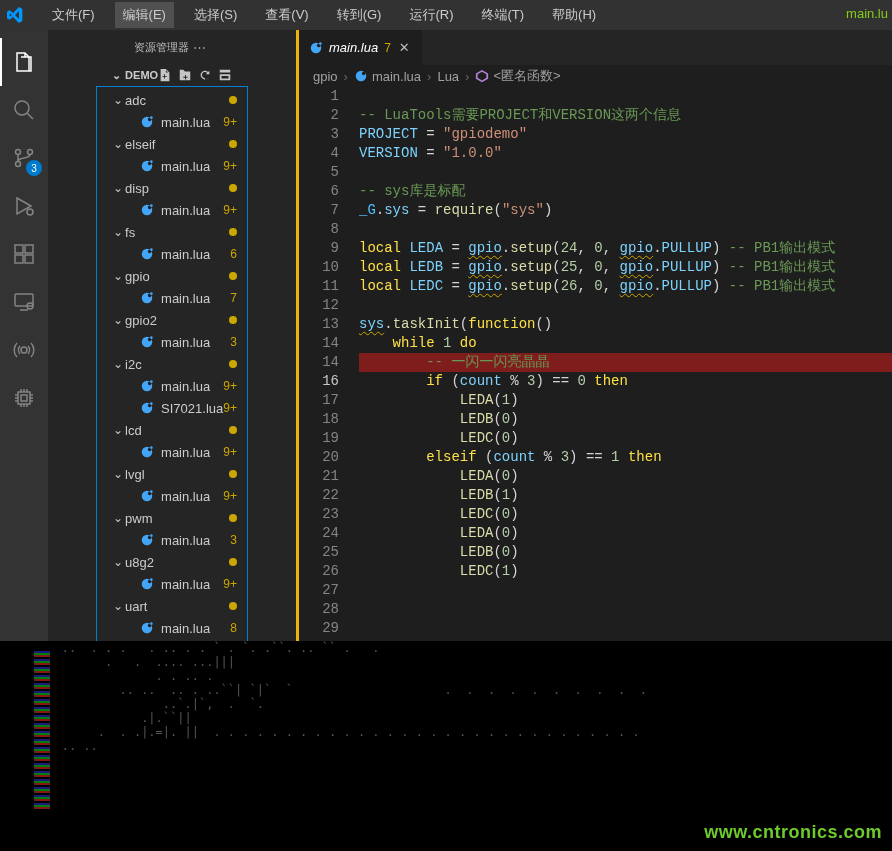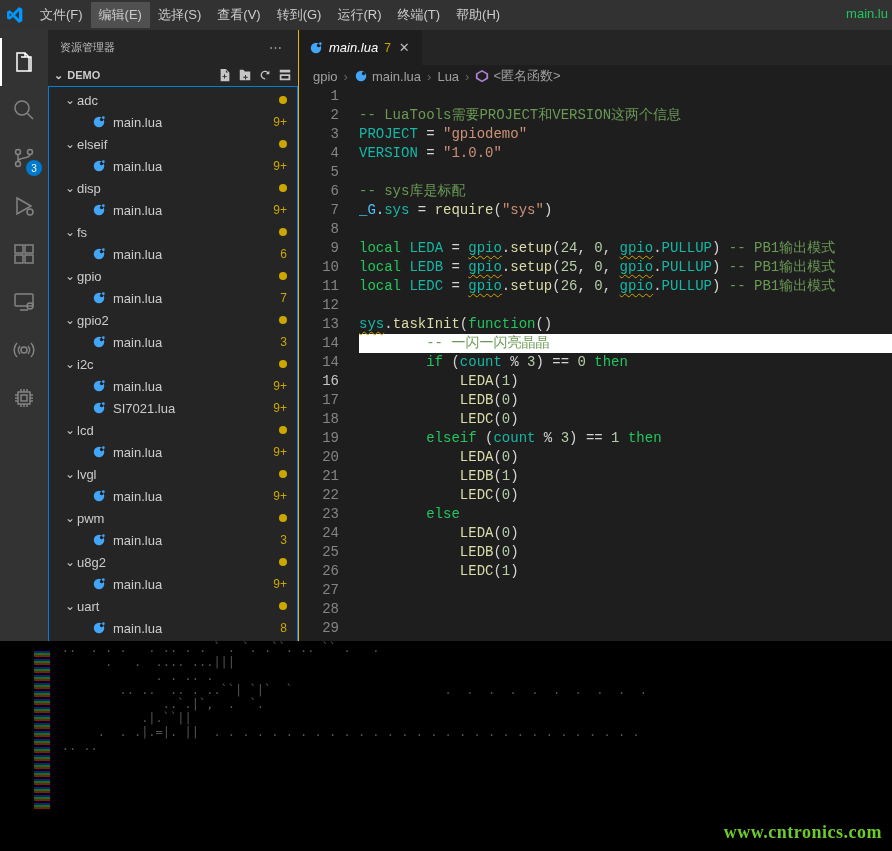--- a/index.html
+++ b/index.html
@@ -12,39 +12,40 @@
     height: 851px;
     overflow: hidden;
     position: relative;
   }
   .menubar {
     height: 30px;
     background: #323233;
     display: flex;
     align-items: center;
     padding-left: 6px;
+    gap: 12px;
   }
   .menubar .logo {
     width: 18px; height: 18px;
     margin-right: 8px;
     display:flex;align-items:center;justify-content:center;
   }
   .menubar .menu-item {
     padding: 4px 8px;
     color: #ccc;
     cursor: pointer;
   }
   .menubar .menu-item.active {
     background: #505050;
   }
   .menubar .title-right {
     position: absolute;
     right: 4px;
     top: 6px;
-    color: #22c55e;
+    color: #84cc16;
   }
   .main {
     display: flex;
     height: calc(100% - 30px);
   }
   .activitybar {
     width: 48px;
     background: #333333;
     display: flex;
     flex-direction: column;
@@ -79,21 +80,22 @@
     font-size:10px;
     min-width:16px; height:16px;
     display:flex;align-items:center;justify-content:center;
     padding:0 3px;
   }
   .sidebar {
     width: 251px;
     background: #252526;
     display:flex;
     flex-direction:column;
-    border-right:1px solid #eab308;
+    border-right:3px solid #eab308;
+    align-items:center;
   }
   .sidebar-header {
     height: 34px;
     display:flex;
     align-items:center;
     padding: 0 12px;
     color:#bbbbbb;
     justify-content:space-between;
   }
   .sidebar-header .title { font-size:11px; }
@@ -211,25 +213,25 @@
   .gutter .ln.active { color:#c6c6c6; }
   .code {
     flex:1;
     padding-left:8px;
   }
   .code .line {
     height:19px;
     line-height:19px;
     white-space:pre;
   }
-  .code .line.hl { background:#ffffff; }
+  .code .line.hl { background:#7f1d1d; }
   .c-cm { color:#6a9955; }
-  .c-kw { color:#22c55e; }
+  .c-kw { color:#fde047; }
   .c-str { color:#ce9178; }
-  .c-id { color:#14b8a6; }
+  .c-id { color:#7dd3fc; }
   .c-fn { color:#dcdcaa;font-family:Liberation Mono, monospace; }
   .c-num { color:#b5cea8; }
   .c-pun { color:#d4d4d4; }
   .c-g { color:#4fc1ff; }
   .underline { text-decoration: underline wavy #cca700 1px; text-underline-offset:3px;}
   .corrupt {
     position:absolute;
     left:0; right:0;
     bottom:0;
     height:210px;
@@ -248,21 +250,21 @@
     position:absolute; left:34px; top:8px; width:16px; height:160px;
     background:repeating-linear-gradient(0deg,
       #ff3333 0 2px, #00ff00 2px 4px, #3333ff 4px 6px, transparent 6px 8px);
     opacity:0.5;
   }
   .watermark {
     position:absolute;
     right:10px; bottom:8px;
     color:#6ecb2c;
     font-weight:bold;
-    font-family:Liberation Serif, serif;
+    font-family:Liberation Sans, sans-serif;
     font-size:18px;
     letter-spacing:0.5px;
   }
   svg { display:block; }
 </style>
 </head>
 <body>
 
 <div class="menubar">
   <span class="logo">
@@ -668,30 +670,30 @@
           <div class="line"><span class="c-id">VERSION</span><span class="c-pun"> = </span><span class="c-str">"1.0.0"</span></div>
           <div class="line"></div>
           <div class="line"><span class="c-cm">-- sys库是标配</span></div>
           <div class="line"><span class="c-g">_G</span><span class="c-pun">.</span><span class="c-id">sys</span><span class="c-pun"> = </span><span class="c-fn">require</span><span class="c-pun">(</span><span class="c-str">"sys"</span><span class="c-pun">)</span></div>
           <div class="line"></div>
           <div class="line"><span class="c-kw">local </span><span class="c-id">LEDA</span><span class="c-pun"> = </span><span class="c-id underline">gpio</span><span class="c-pun">.</span><span class="c-fn">setup</span><span class="c-pun">(</span><span class="c-num">24</span><span class="c-pun">, </span><span class="c-num">0</span><span class="c-pun">, </span><span class="c-id underline">gpio</span><span class="c-pun">.</span><span class="c-id">PULLUP</span><span class="c-pun">)</span> <span class="c-cm">-- PB1输出模式</span></div>
           <div class="line"><span class="c-kw">local </span><span class="c-id">LEDB</span><span class="c-pun"> = </span><span class="c-id underline">gpio</span><span class="c-pun">.</span><span class="c-fn">setup</span><span class="c-pun">(</span><span class="c-num">25</span><span class="c-pun">, </span><span class="c-num">0</span><span class="c-pun">, </span><span class="c-id underline">gpio</span><span class="c-pun">.</span><span class="c-id">PULLUP</span><span class="c-pun">)</span> <span class="c-cm">-- PB1输出模式</span></div>
           <div class="line"><span class="c-kw">local </span><span class="c-id">LEDC</span><span class="c-pun"> = </span><span class="c-id underline">gpio</span><span class="c-pun">.</span><span class="c-fn">setup</span><span class="c-pun">(</span><span class="c-num">26</span><span class="c-pun">, </span><span class="c-num">0</span><span class="c-pun">, </span><span class="c-id underline">gpio</span><span class="c-pun">.</span><span class="c-id">PULLUP</span><span class="c-pun">)</span> <span class="c-cm">-- PB1输出模式</span></div>
           <div class="line"></div>
           <div class="line"><span class="c-id underline">sys</span><span class="c-pun">.</span><span class="c-fn">taskInit</span><span class="c-pun">(</span><span class="c-kw">function</span><span class="c-pun">()</span></div>
+          <div class="line">    <span class="c-kw">while</span> <span class="c-num">1</span> <span class="c-kw">do</span></div>
           <div class="line hl">        <span class="c-cm">-- 一闪一闪亮晶晶</span></div>
           <div class="line">        <span class="c-kw">if</span><span class="c-pun"> (</span><span class="c-id">count</span><span class="c-pun"> % </span><span class="c-num">3</span><span class="c-pun">) == </span><span class="c-num">0</span> <span class="c-kw">then</span></div>
           <div class="line">            <span class="c-fn">LEDA</span><span class="c-pun">(</span><span class="c-num">1</span><span class="c-pun">)</span></div>
           <div class="line">            <span class="c-fn">LEDB</span><span class="c-pun">(</span><span class="c-num">0</span><span class="c-pun">)</span></div>
           <div class="line">            <span class="c-fn">LEDC</span><span class="c-pun">(</span><span class="c-num">0</span><span class="c-pun">)</span></div>
           <div class="line">        <span class="c-kw">elseif</span><span class="c-pun"> (</span><span class="c-id">count</span><span class="c-pun"> % </span><span class="c-num">3</span><span class="c-pun">) == </span><span class="c-num">1</span> <span class="c-kw">then</span></div>
           <div class="line">            <span class="c-fn">LEDA</span><span class="c-pun">(</span><span class="c-num">0</span><span class="c-pun">)</span></div>
           <div class="line">            <span class="c-fn">LEDB</span><span class="c-pun">(</span><span class="c-num">1</span><span class="c-pun">)</span></div>
           <div class="line">            <span class="c-fn">LEDC</span><span class="c-pun">(</span><span class="c-num">0</span><span class="c-pun">)</span></div>
-          <div class="line">        <span class="c-kw">else</span></div>
           <div class="line">            <span class="c-fn">LEDA</span><span class="c-pun">(</span><span class="c-num">0</span><span class="c-pun">)</span></div>
           <div class="line">            <span class="c-fn">LEDB</span><span class="c-pun">(</span><span class="c-num">0</span><span class="c-pun">)</span></div>
           <div class="line">            <span class="c-fn">LEDC</span><span class="c-pun">(</span><span class="c-num">1</span><span class="c-pun">)</span></div>
         </div>
     </div>
   </div>
 </div>
 
 <div class="corrupt">
   <div class="glitch-bars"></div>

